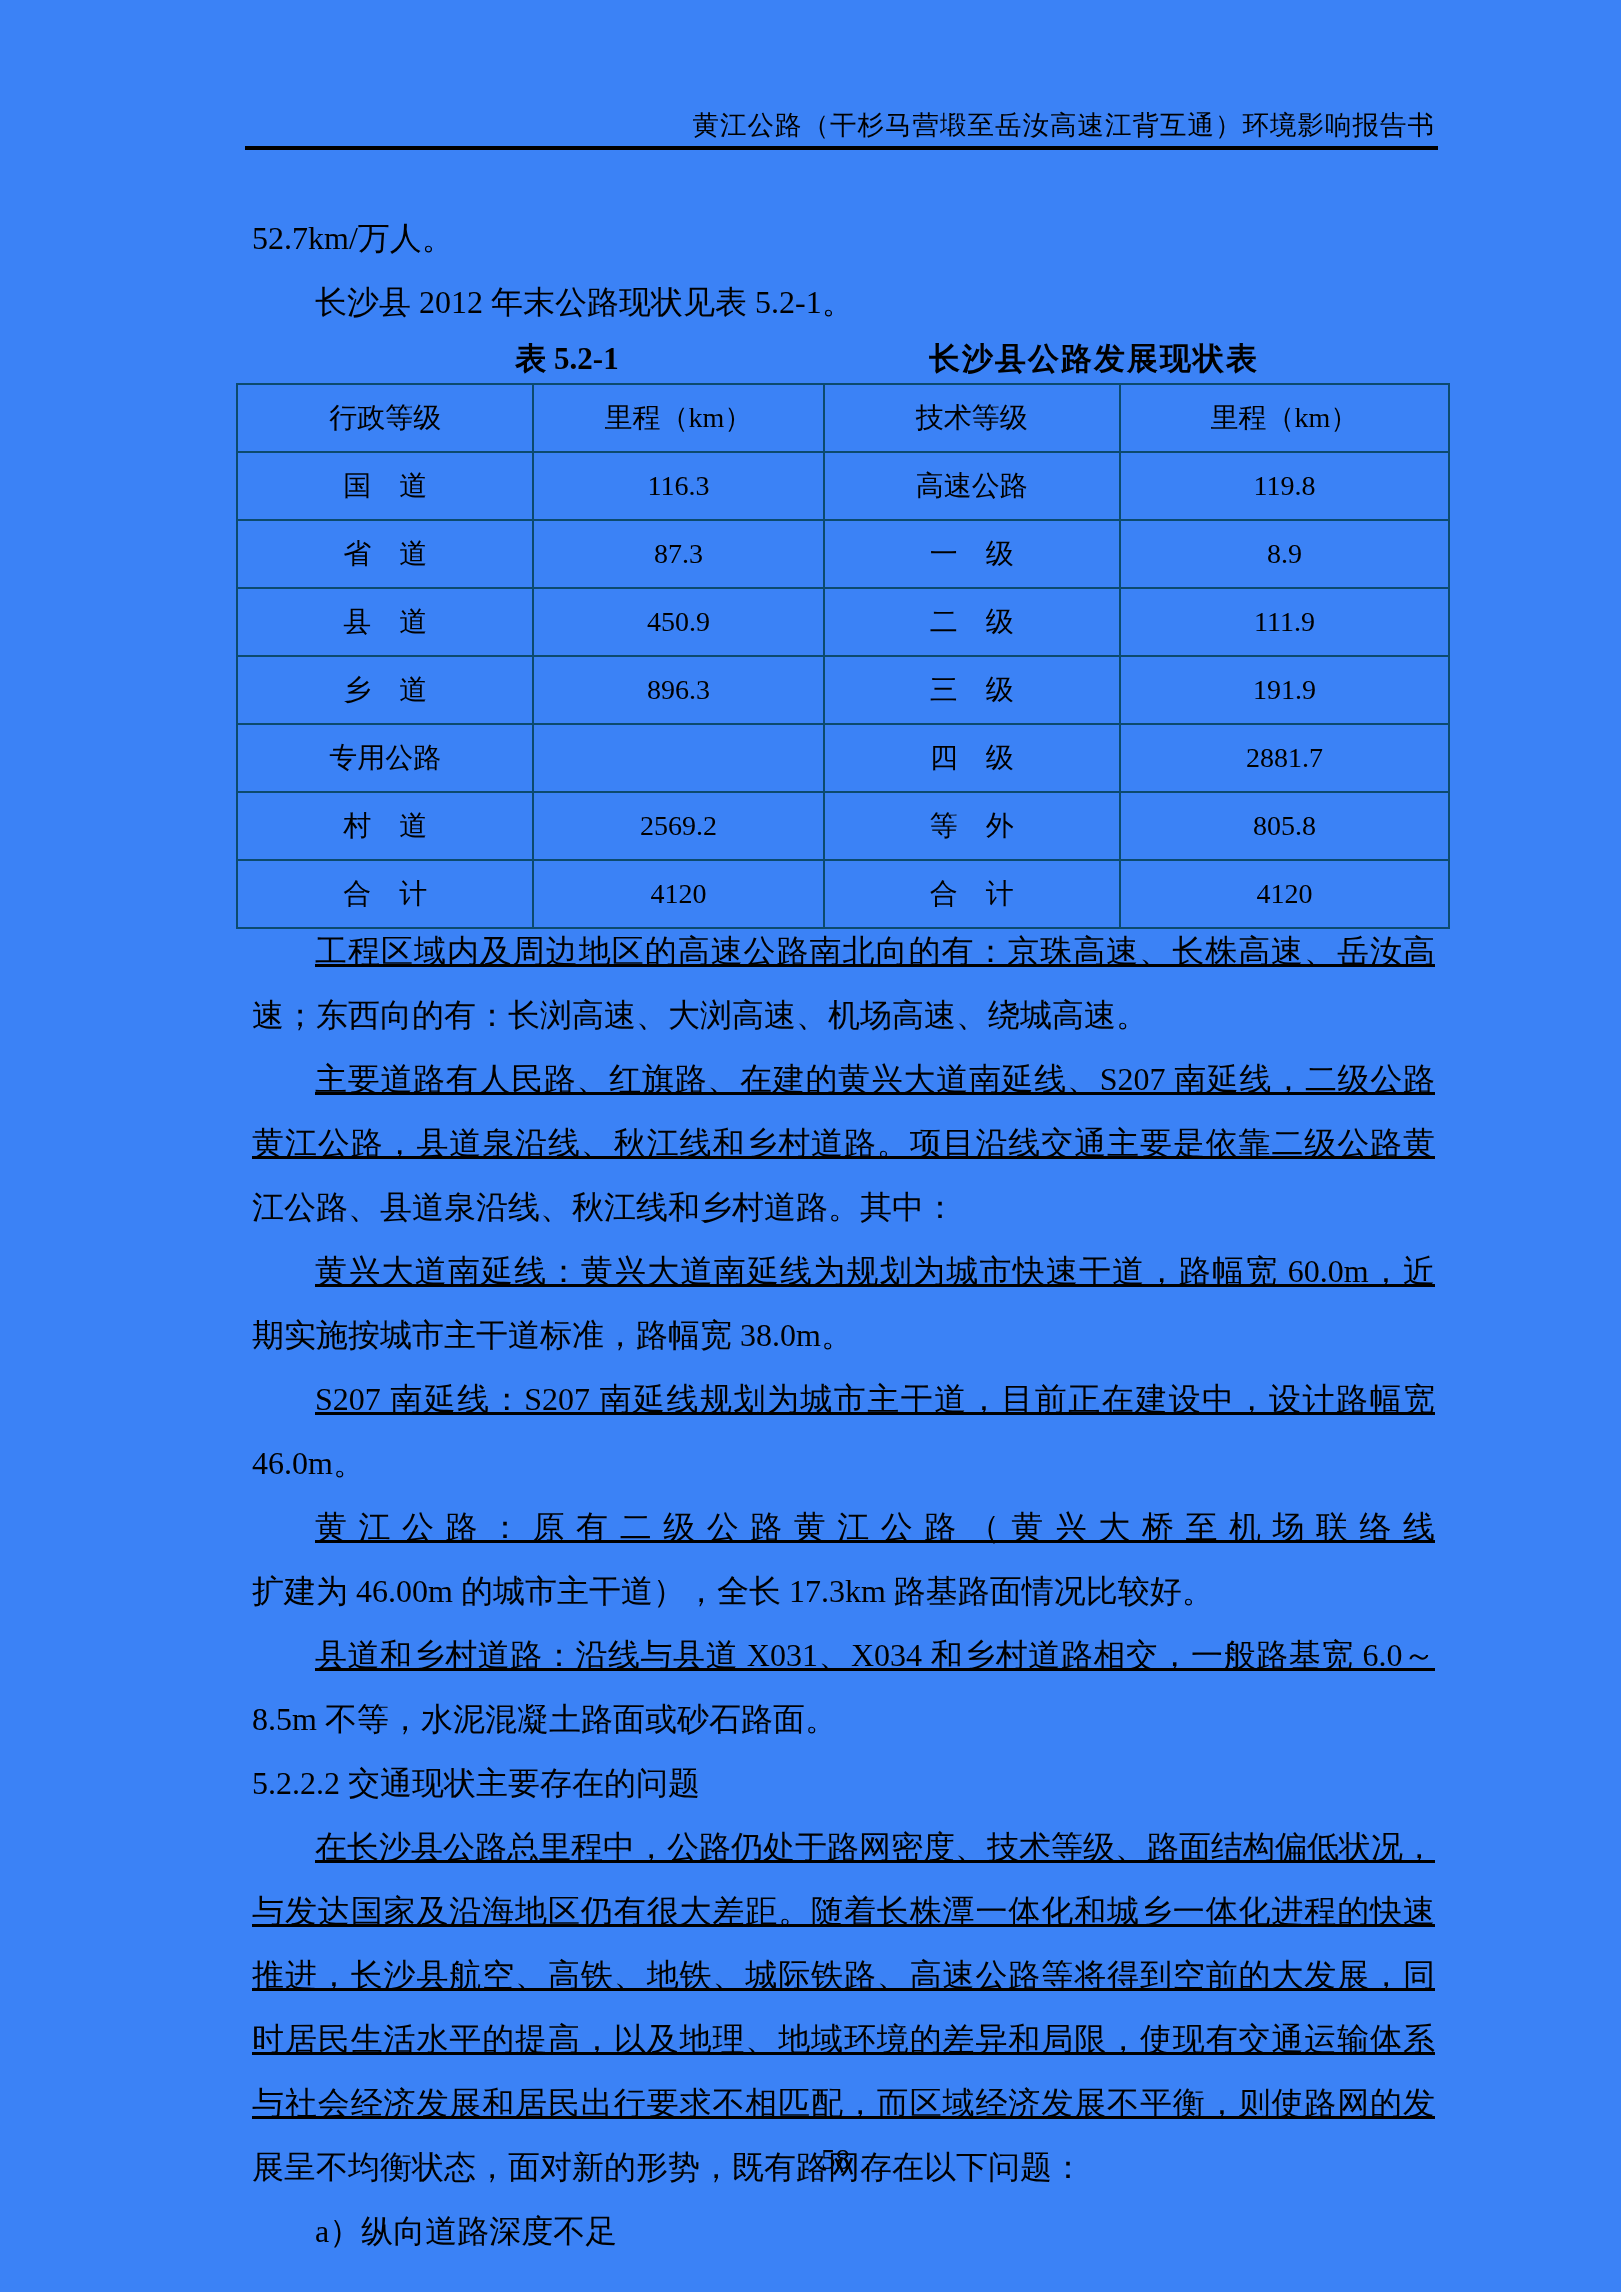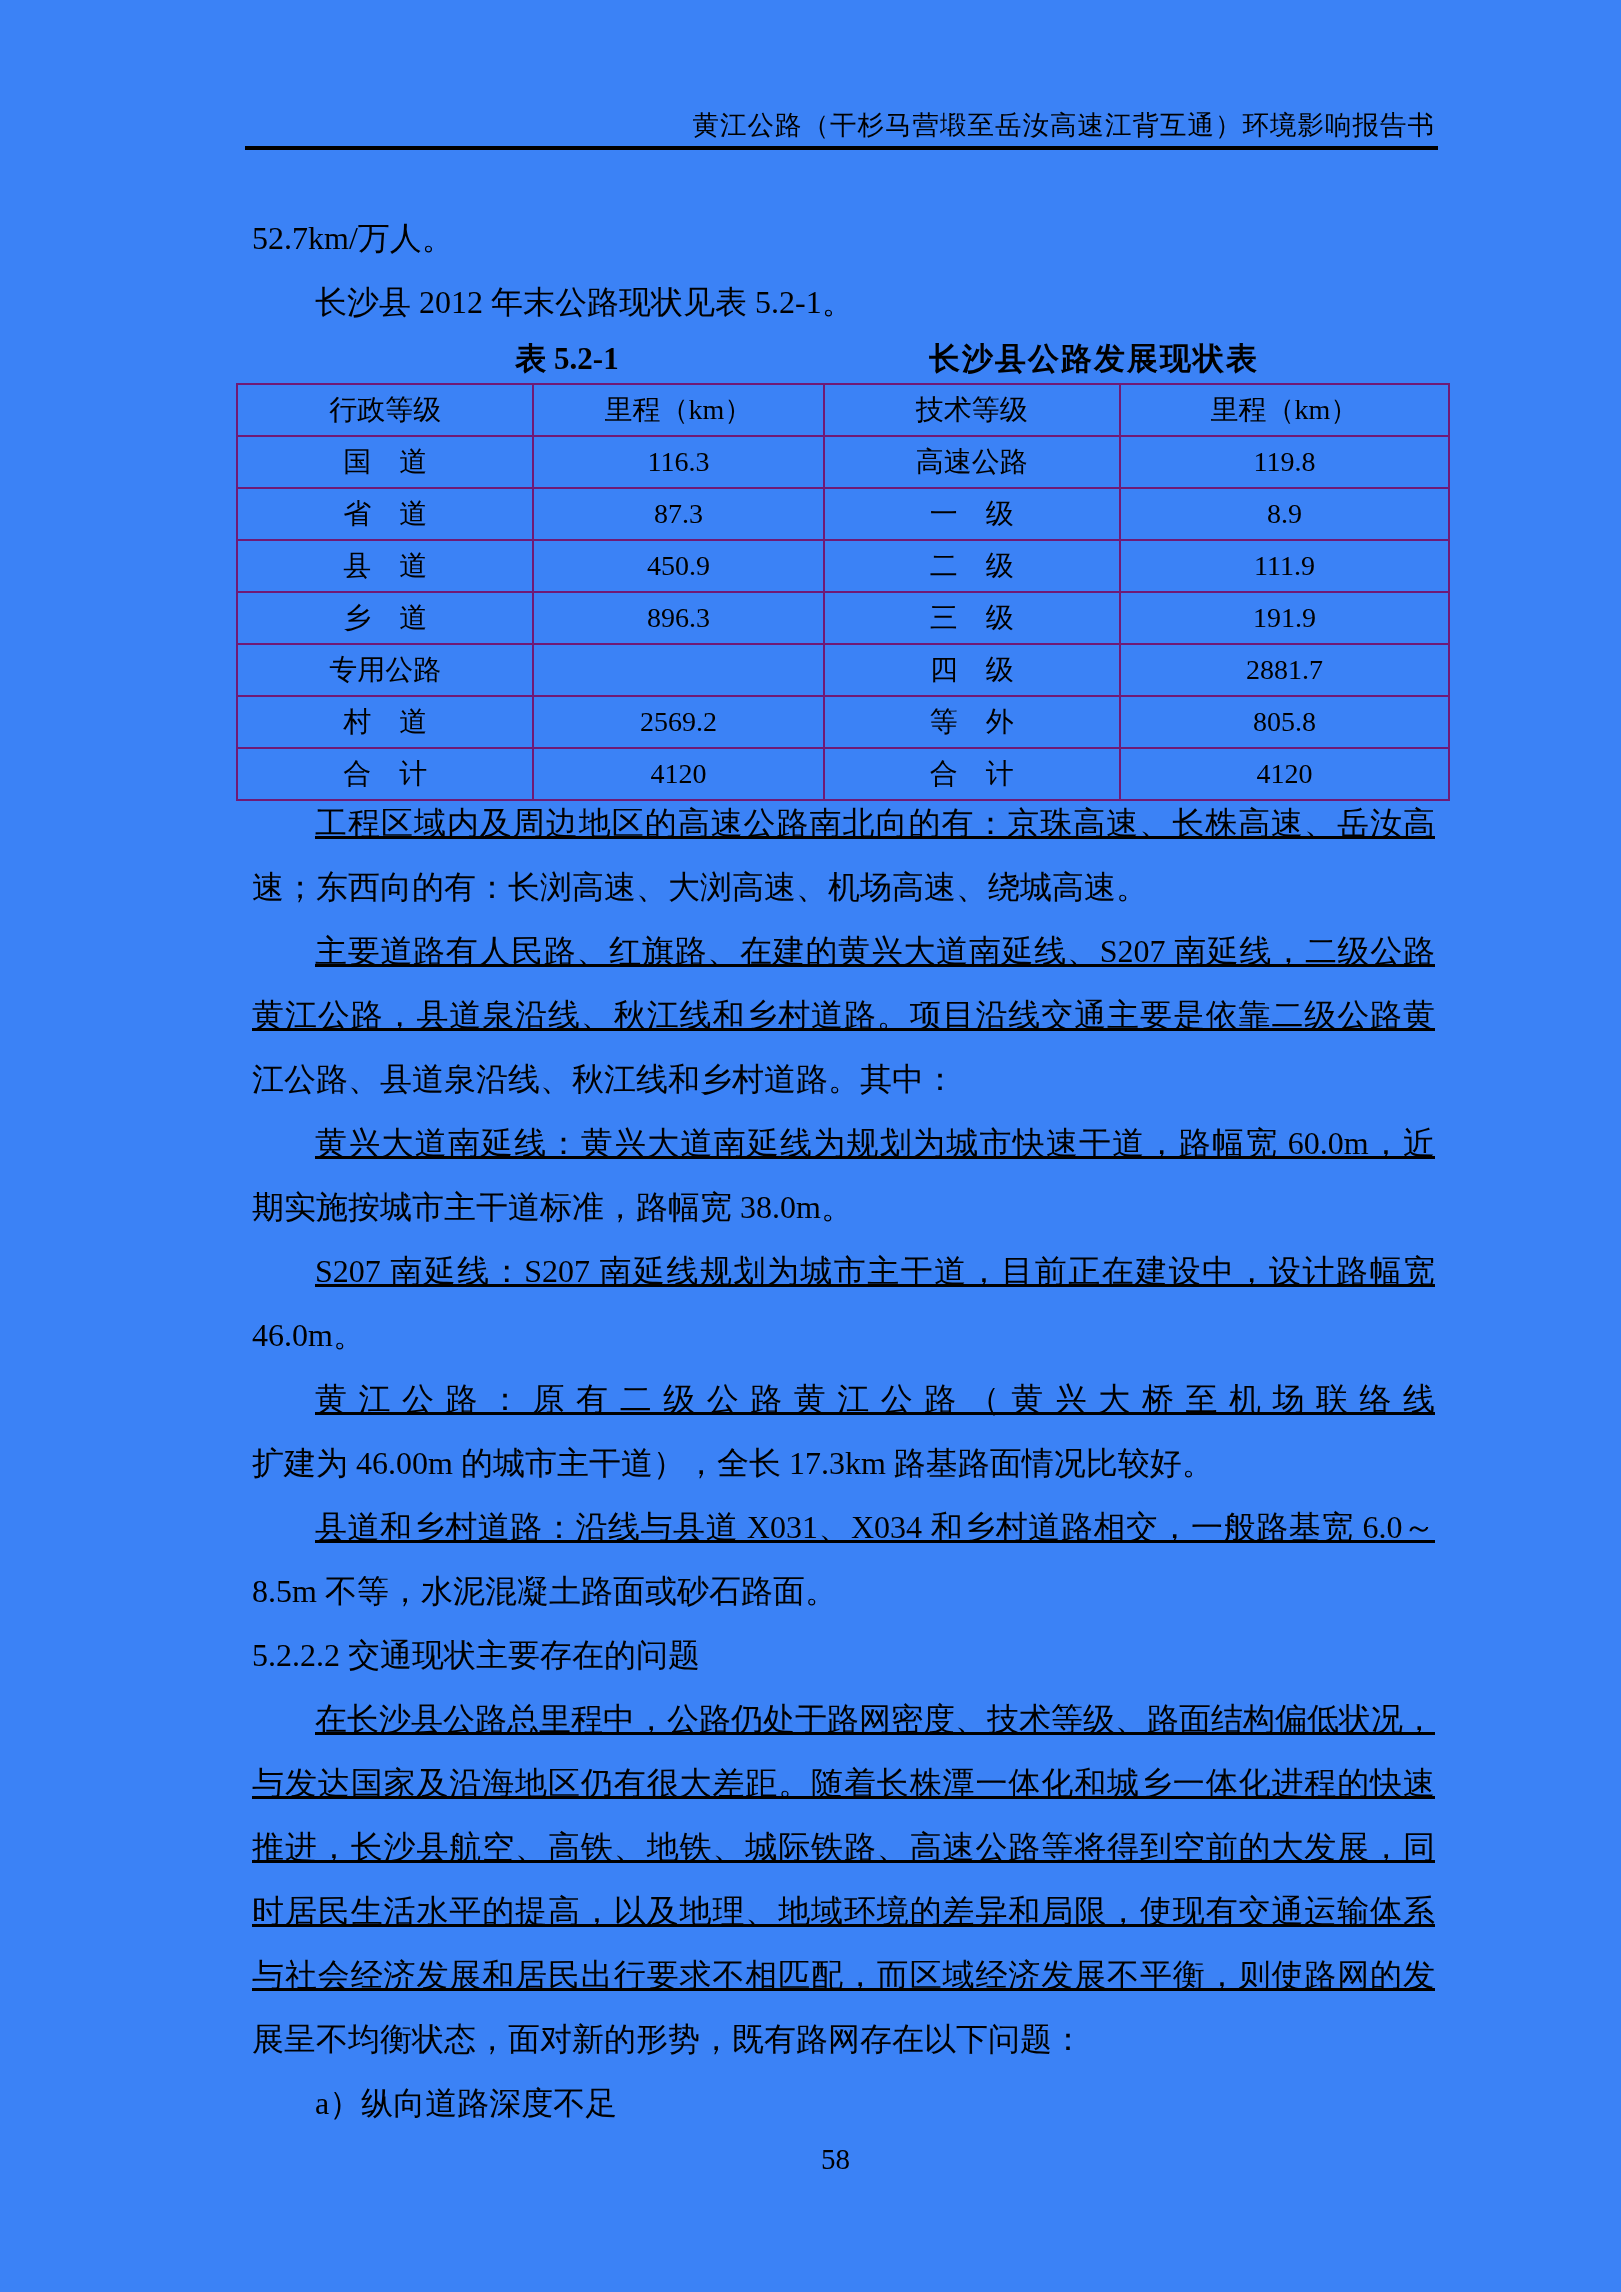--- a/index.html
+++ b/index.html
@@ -43,25 +43,25 @@
   #caption-label{position:absolute;left:315px;transform:translateX(-50%);white-space:nowrap;}
   #caption-title{position:absolute;left:842px;transform:translateX(-50%);white-space:nowrap;letter-spacing:2px;}
   
   #road-table{
     border-collapse:collapse;
     width:1214px;margin-left:-15.7px;margin-bottom:-9.8px;
     table-layout:fixed;
     border:2.9px solid #000;
   }
   #road-table th,#road-table td{
-    border:2px solid #701a75;
+    border:2px solid #0c4a6e;
     height:42px;
     text-align:center;vertical-align:middle;
     font-size:28px;font-weight:normal;
-    padding:4px;overflow:hidden;white-space:nowrap;
+    padding:12px;overflow:hidden;white-space:nowrap;
   }
   #road-table col.c1{width:24.4%;}
   #road-table col.c2{width:24.0%;}
   #road-table col.c3{width:24.4%;}
   #road-table col.c4{width:27.2%;}
   
   #page-number{
     position:absolute;left:244px;top:2143px;width:1183px;
     text-align:center;font-size:29px;
   }

